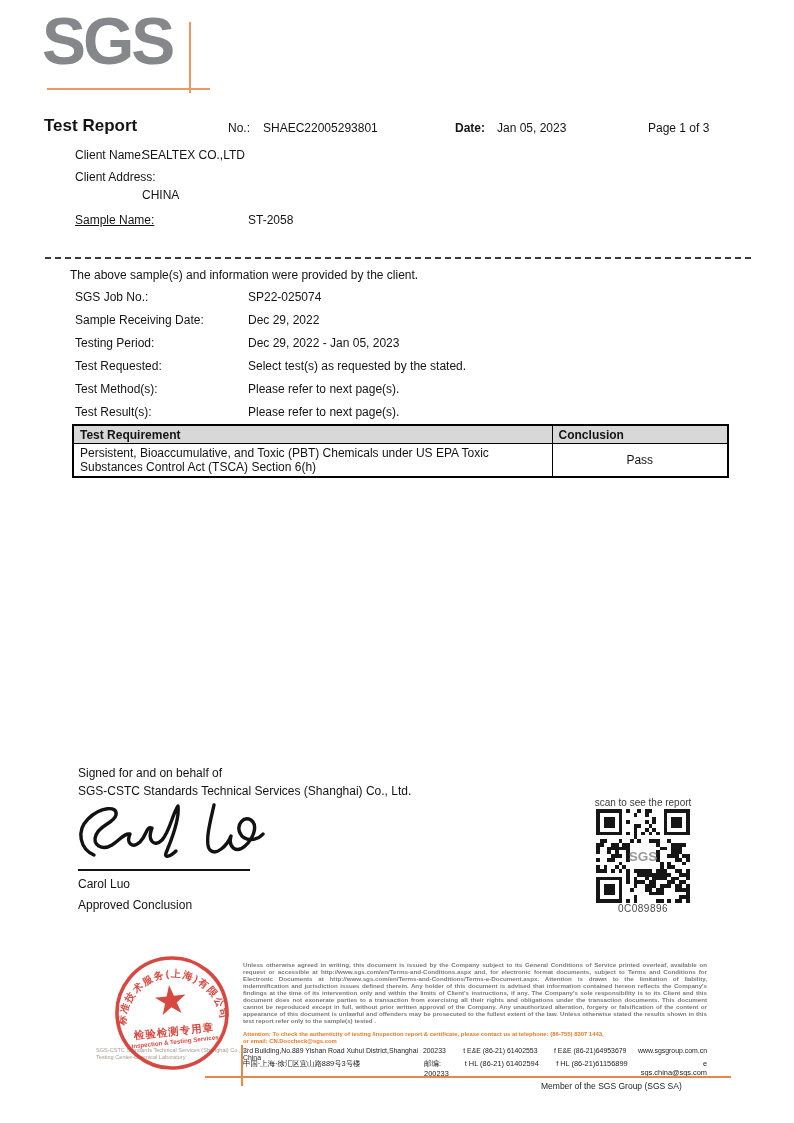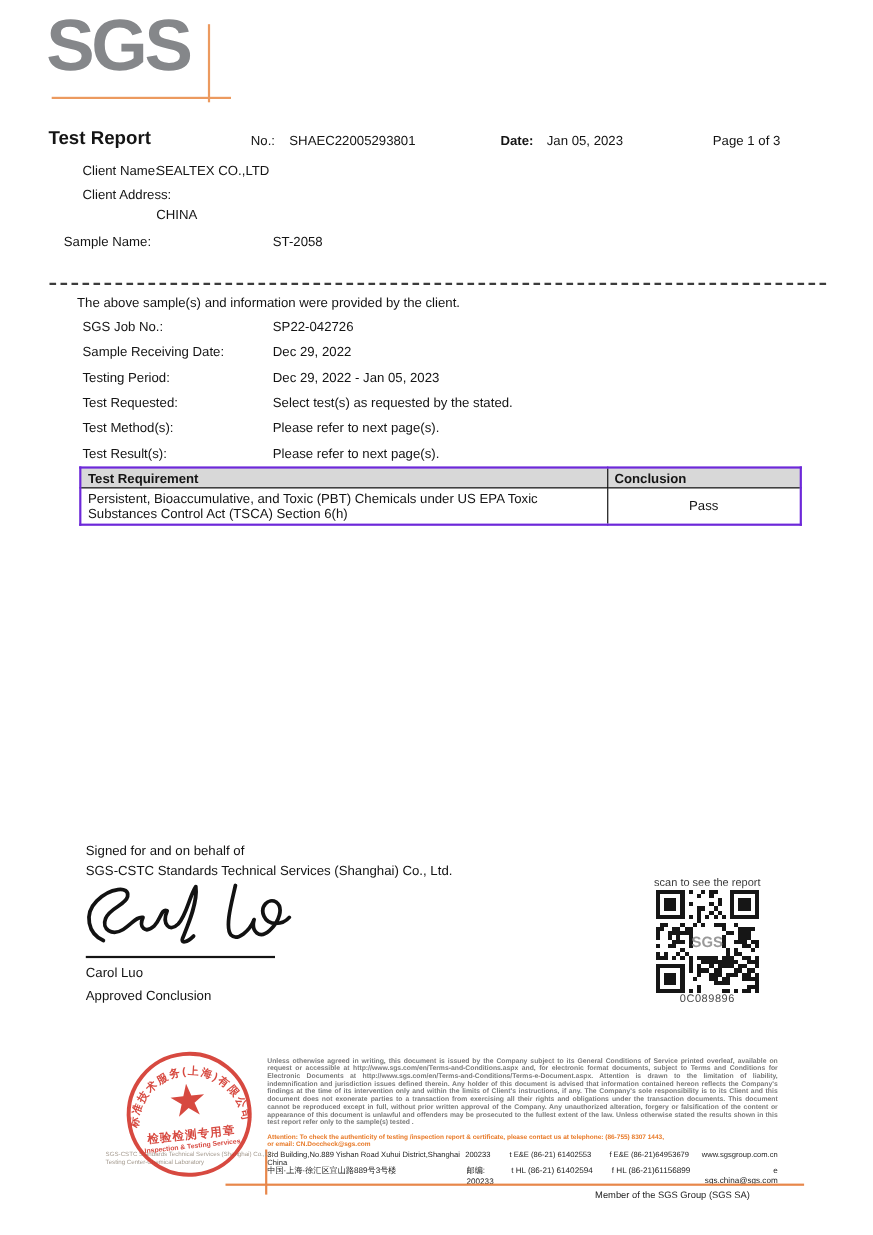--- a/index.html
+++ b/index.html
@@ -17,30 +17,30 @@
   .no-value{left:263px;top:121px;}
   .date-label{left:455px;top:121px;font-weight:bold;}
   .date-value{left:497px;top:121px;}
   .page-no{left:648px;top:121px;}
   
   .cn-label{left:75px;top:148px;}
   .cn-value{left:142px;top:148px;}
   .ca-label{left:75px;top:170px;}
   .ca-value{left:142px;top:170px;width:590px;}
   .ca-value2{left:142px;top:188px;}
-  .sn-label{left:58px;top:213px;}
+  .sn-label{left:75px;top:213px;text-decoration:underline;}
   .sn-value{left:248px;top:213px;}
   .note{left:70px;top:236px;margin-top:32px;}
   .dashes{left:45px;top:257px;width:706px;border-top:2px dashed #3c3c3c;height:0;}
   
   .job-label{left:75px;}
   .job-value{left:248px;}
   .jr0{top:290px;} .jr1{top:313px;} .jr2{top:336px;} .jr3{top:359px;} .jr4{top:382px;} .jr5{top:405px;}
   
-  .res-table{left:72px;top:424px;width:657px;border-collapse:collapse;border:2px solid #6d28d9;}
+  .res-table{left:72px;top:424px;width:657px;border-collapse:collapse;border:2px solid #000000;}
   .res-table th,.res-table td{border:1.5px solid #000;font-size:12px;}
   .res-table th{background:#d8d8d8;font-weight:bold;padding:1px 6px;height:15px;}
   .th-req{text-align:left;width:487px;}
   .th-conc{text-align:left;width:168px;}
   .td-req{padding:2px 6px;line-height:14px;}
   .td-conc{text-align:center;}
   
   .signed1{left:78px;top:766px;}
   .signed2{left:78px;top:784px;}
   .sig-svg{left:68px;top:799px;}
@@ -85,21 +85,21 @@
   <div class="s t12 cn-label">Client Name:</div>
   <div class="s t12 cn-value">SEALTEX CO.,LTD</div>
   <div class="s t12 ca-label">Client Address:</div>
   <div class="s t12 ca-value2">CHINA</div>
   <div class="s t12 sn-label">Sample Name:</div>
   <div class="s t12 sn-value">ST-2058</div>
   <div class="s t12 note">The above sample(s) and information were provided by the client.</div>
   <div class="s dashes"></div>
 
   <div class="s t12 job-label jr0">SGS Job No.:</div>
-  <div class="s t12 job-value jr0">SP22-042726</div>
+  <div class="s t12 job-value jr0">SP22-025074</div>
   <div class="s t12 job-label jr1">Sample Receiving Date:</div>
   <div class="s t12 job-value jr1">Dec 29, 2022</div>
   <div class="s t12 job-label jr2">Testing Period:</div>
   <div class="s t12 job-value jr2">Dec 29, 2022 - Jan 05, 2023</div>
   <div class="s t12 job-label jr3">Test Requested:</div>
   <div class="s t12 job-value jr3">Select test(s) as requested by the stated.</div>
   <div class="s t12 job-label jr4">Test Method(s):</div>
   <div class="s t12 job-value jr4">Please refer to next page(s).</div>
   <div class="s t12 job-label jr5">Test Result(s):</div>
   <div class="s t12 job-value jr5">Please refer to next page(s).</div>

